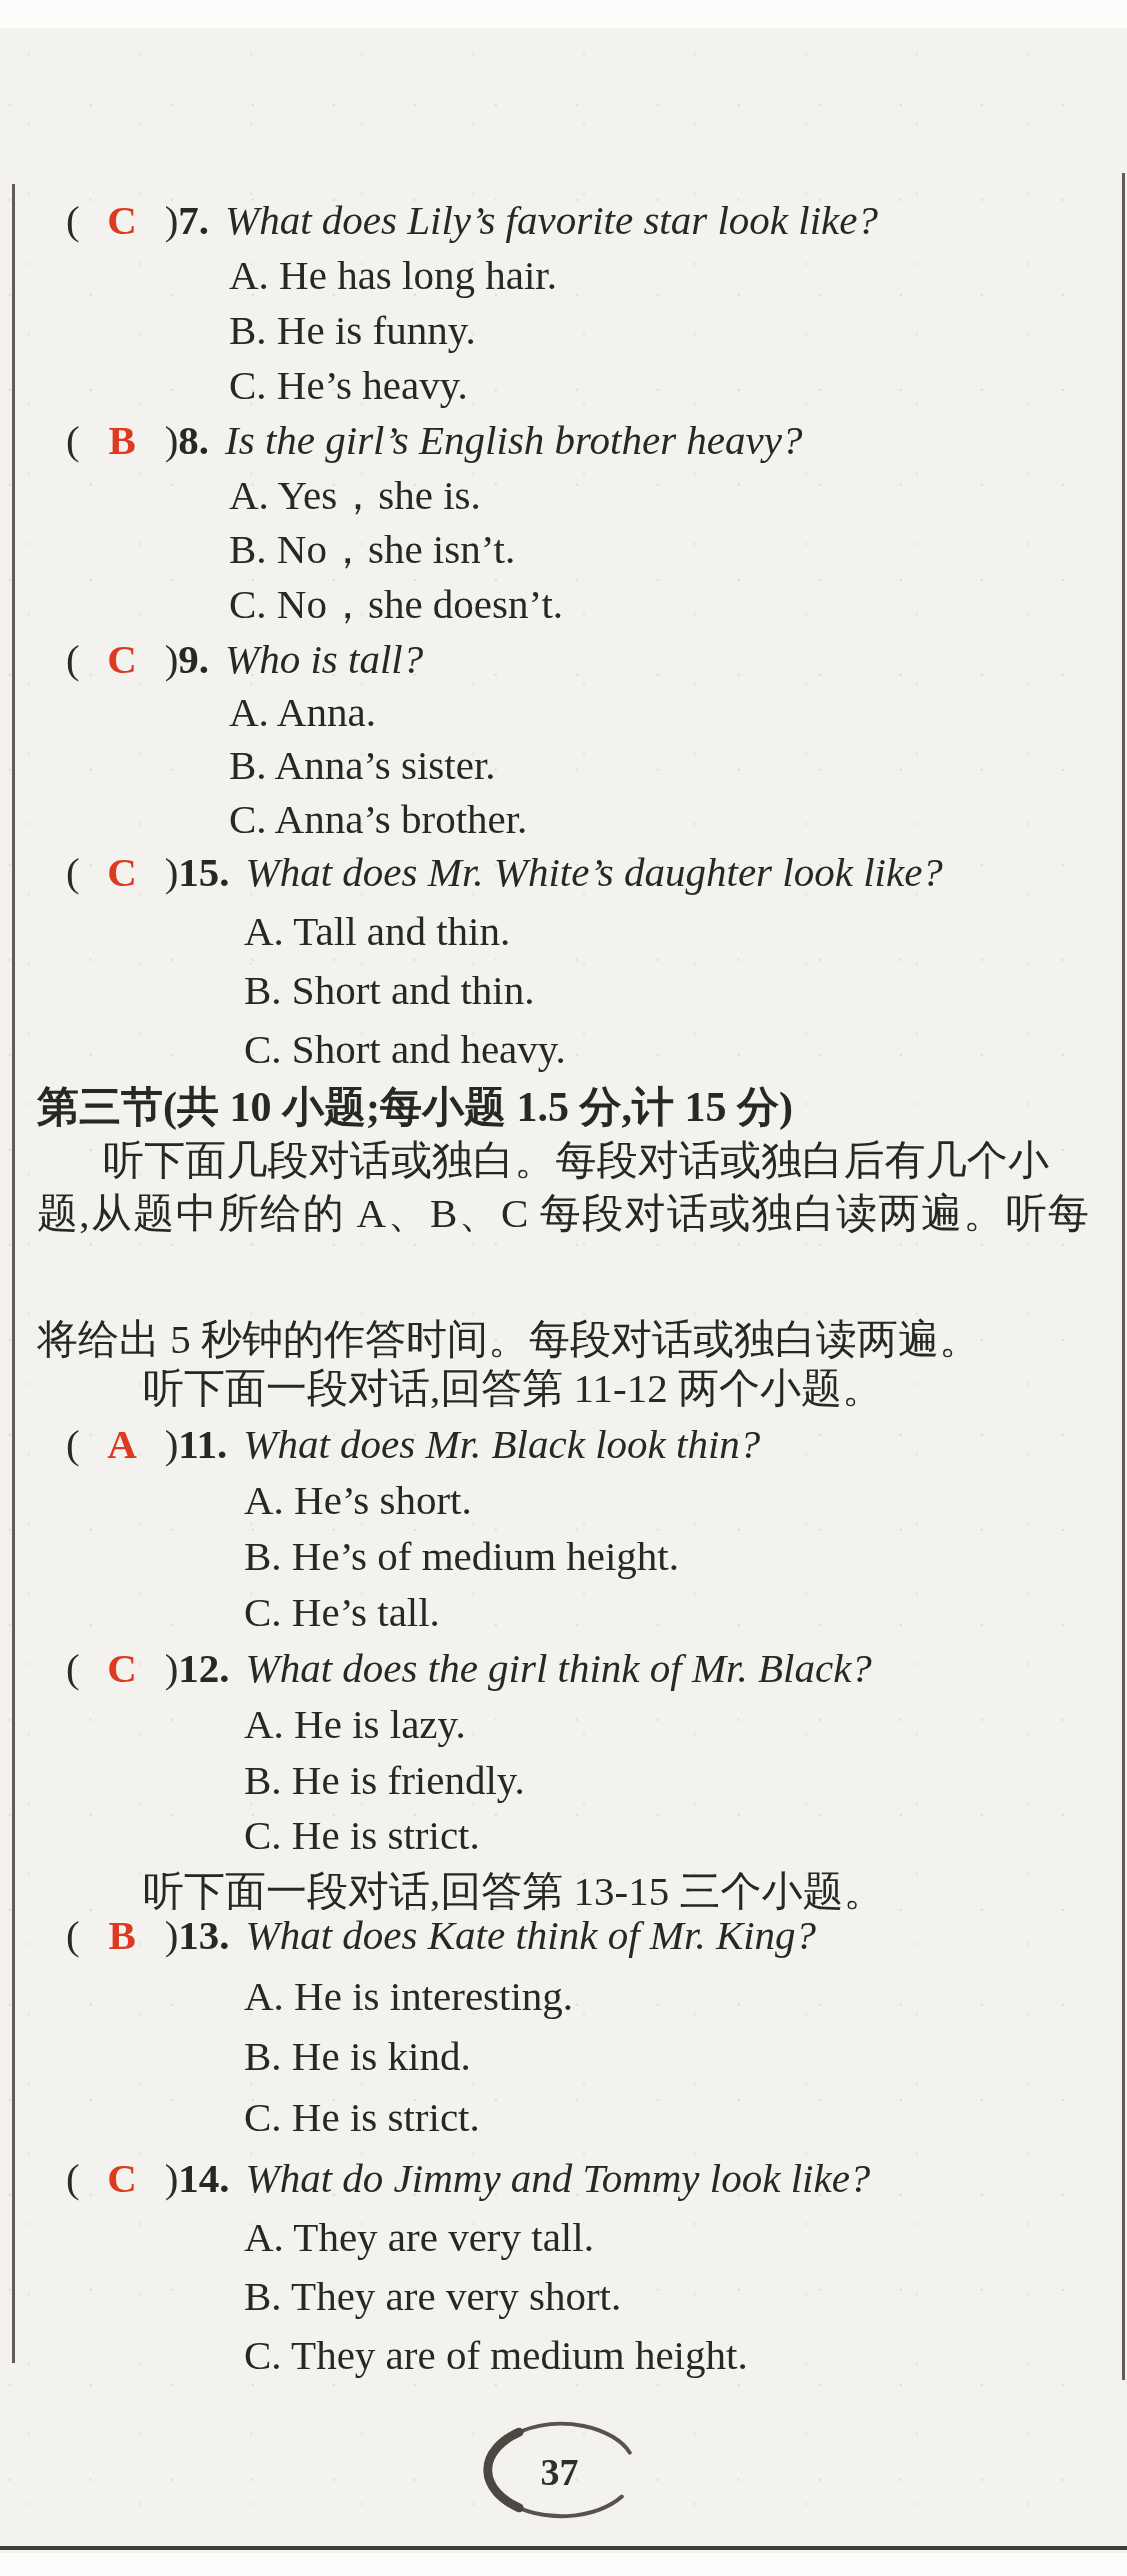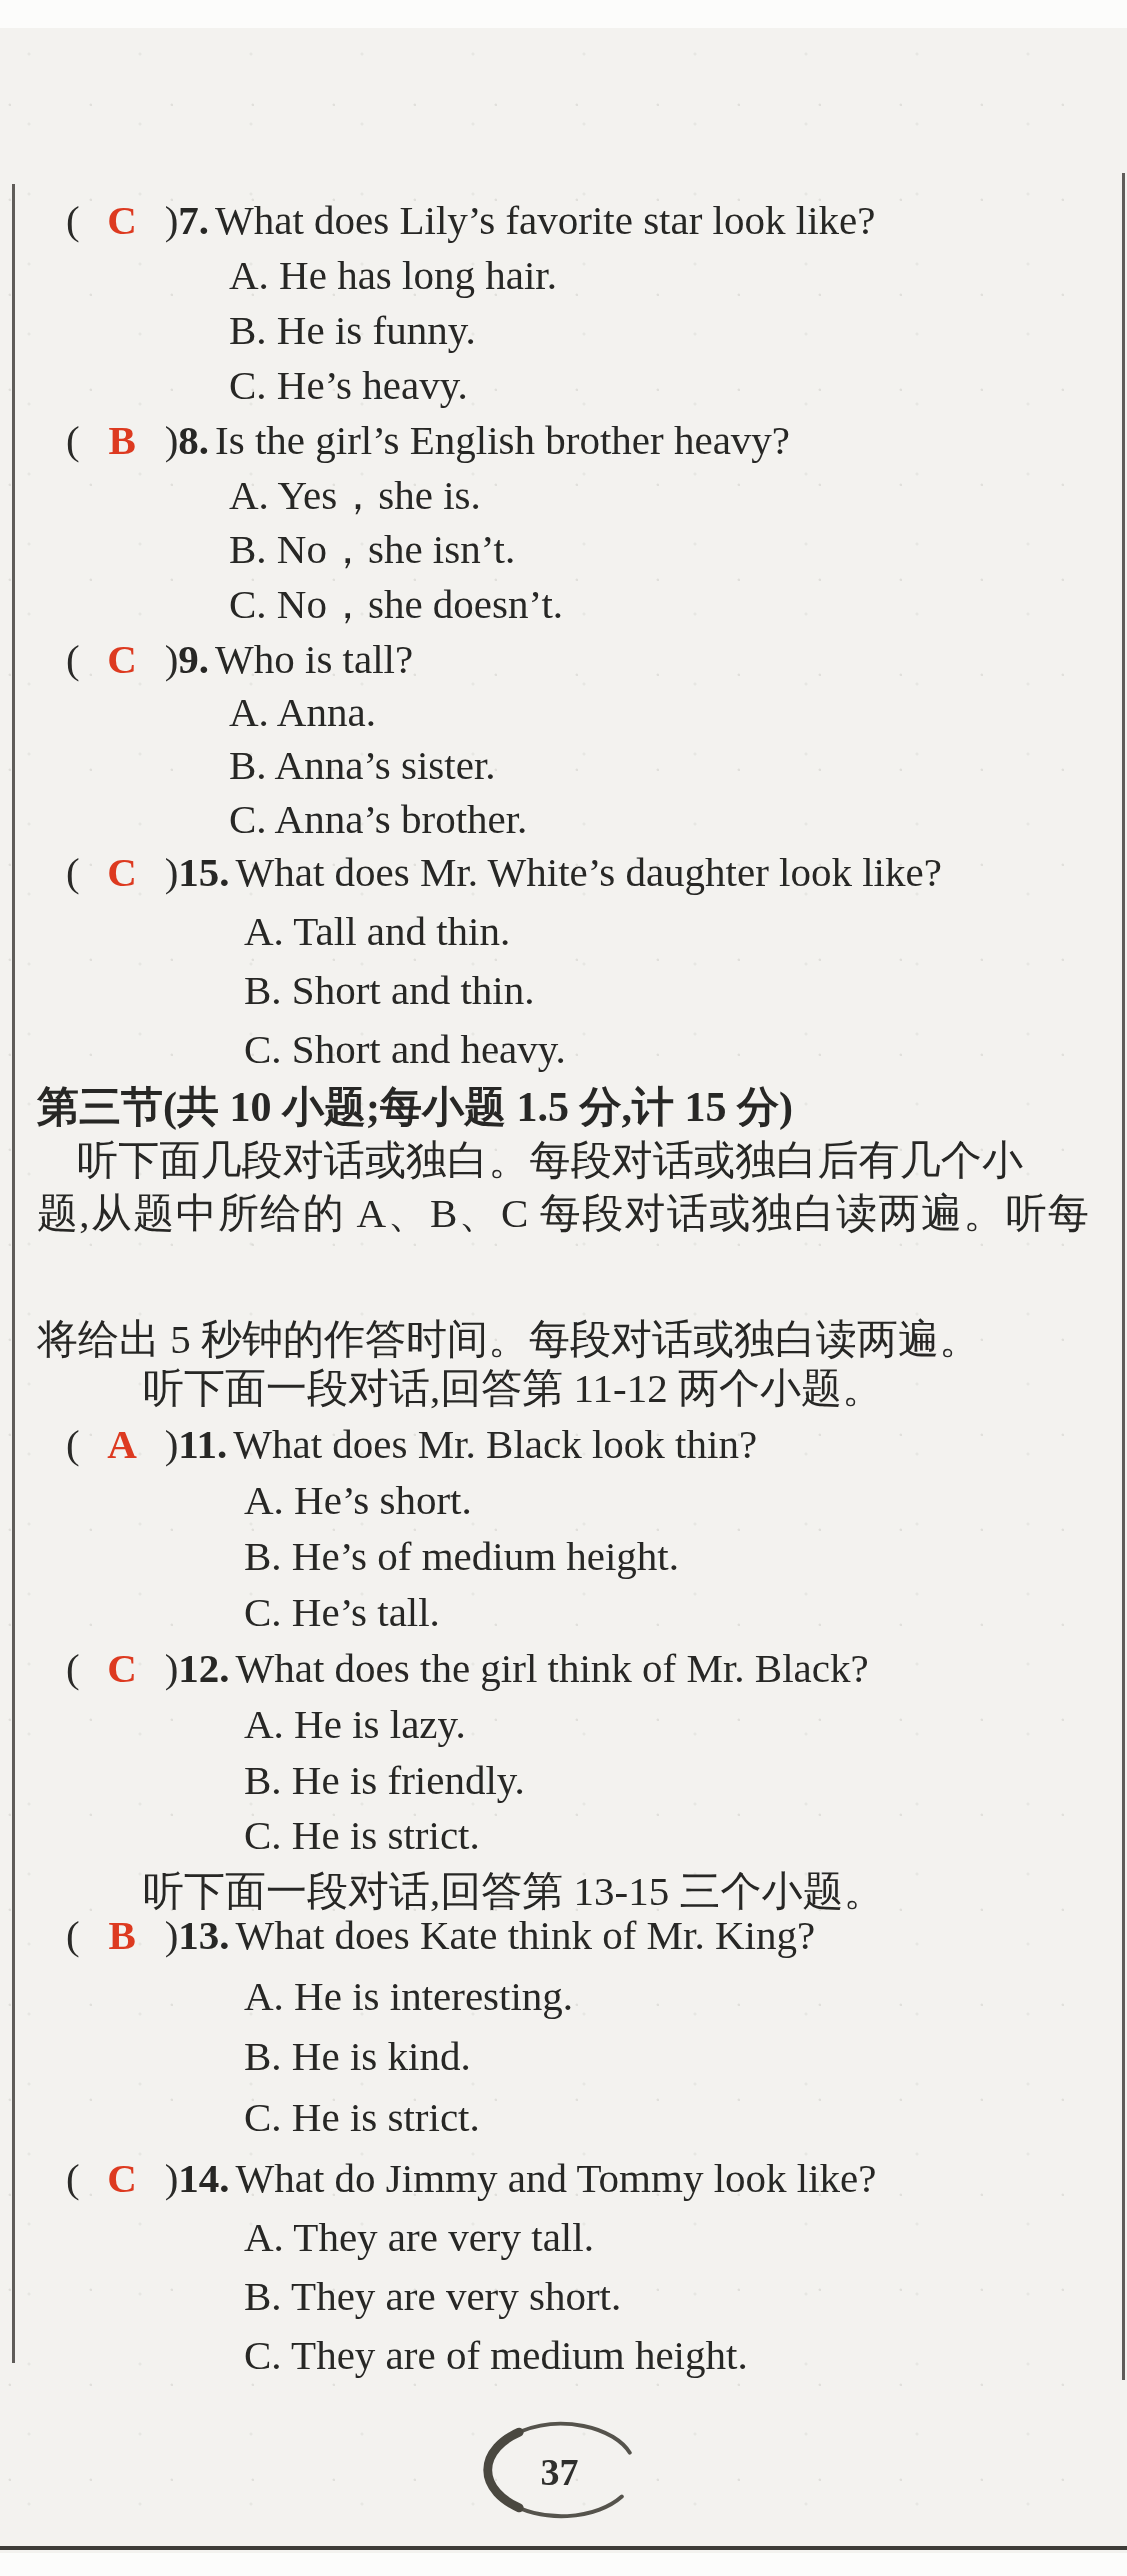--- a/index.html
+++ b/index.html
@@ -25,26 +25,26 @@
   .vline{position:absolute;width:2.9px;background:var(--line,#44423e);opacity:.85;z-index:1;}
   .vline.left{left:11.8px;top:184px;height:2179px;}
   .vline.right{left:1122px;top:173px;height:2207px;}
   .hline{position:absolute;left:0;top:2546px;width:100%;height:3.9px;background:#3e3c38;z-index:1;}
   .content{position:absolute;inset:0;z-index:1;}
   .row{position:absolute;left:0;width:1128px;font-size:41px;line-height:56px;}
   .question{padding-left:66px;}
   .paren{color:#2a2a28;}
   .ans{display:inline-block;width:85px;text-align:center;font-weight:bold;color:var(--red,#dd3a20);}
   .qnum{font-weight:bold;}
-  .qtext{margin-left:6px;}
+  .qtext{margin-left:16px;font-style:italic;}
   .option.narrow{padding-left:229px;}
   .option.wide{padding-left:244px;}
   .cn-header{padding-left:37px;font-weight:bold;font-size:42px;}
   .para{padding-left:37px;width:1052px;text-align:justify;text-align-last:justify;}
-  .para.first{padding-left:77px;width:946px;}
+  .para.first{padding-left:103px;width:946px;}
   .para.last{text-align:left;text-align-last:left;width:auto;margin-top:8px;}
   .prompt{padding-left:143px;}
   .pagenum-wrap{position:absolute;left:471px;top:2409px;width:177px;height:123px;z-index:1;}
   .pagenum-wrap svg{position:absolute;left:0;top:0;}
   .pnum{
     position:absolute;left:0;top:13.7px;width:177px;height:98px;line-height:98px;
     text-align:center;font-size:38px;font-weight:bold;color:#2f2f2d;
     font-family:"Liberation Serif","DejaVu Serif",serif;
   }
 </style>

